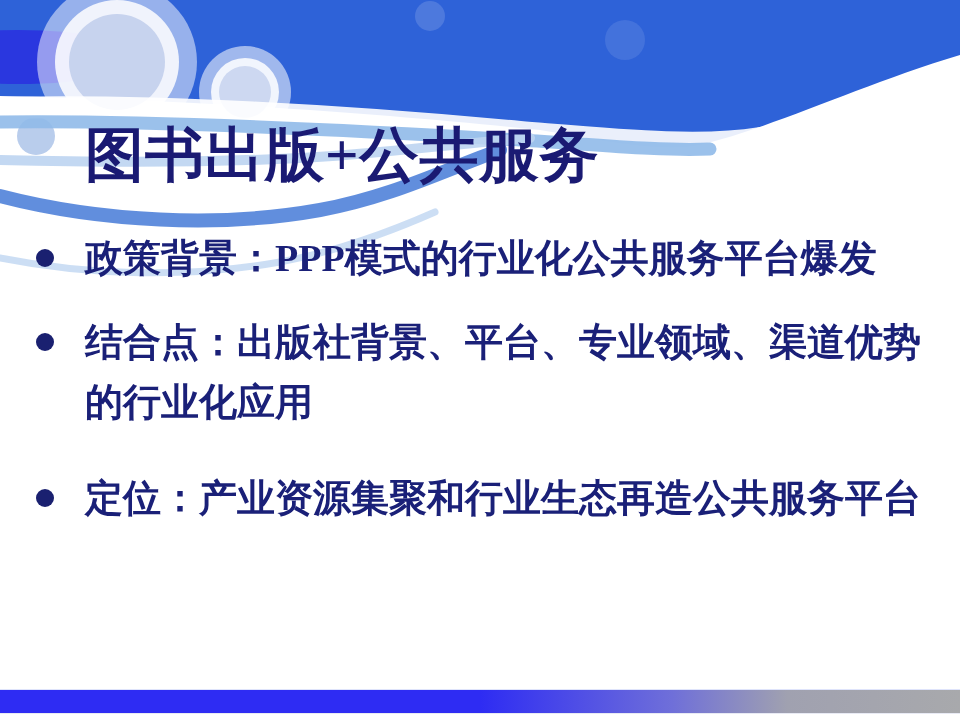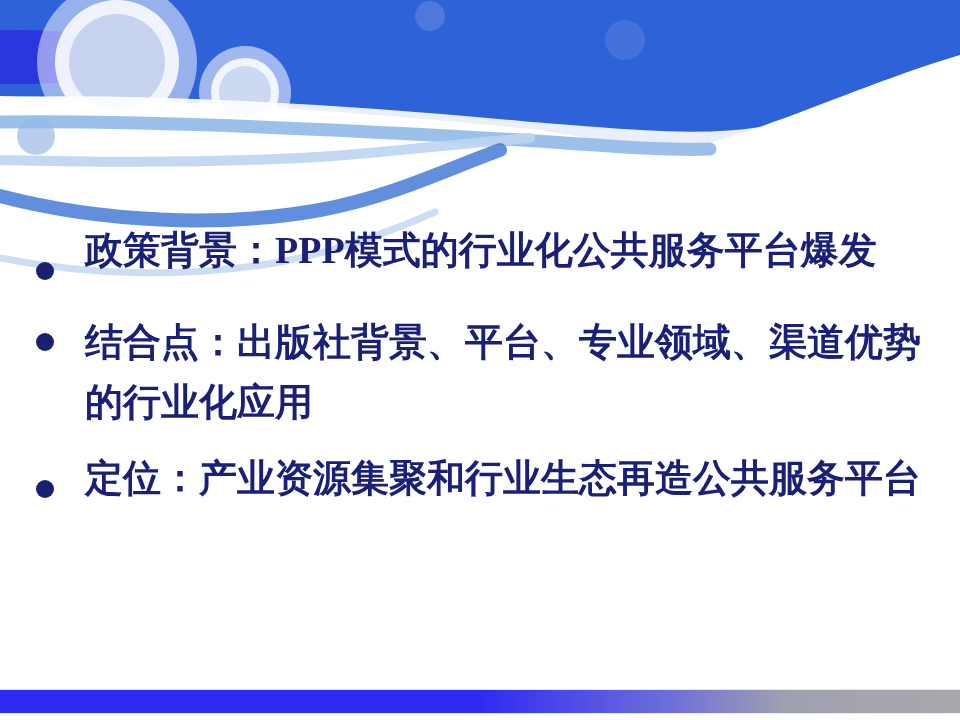--- a/index.html
+++ b/index.html
@@ -18,23 +18,23 @@
   .slide-title{
     position:absolute;left:85px;top:122px;z-index:2;
     font-size:59px;font-weight:bold;color:#1a1a73;
     letter-spacing:1px;white-space:nowrap;line-height:1.15;
     font-family:"Liberation Serif","DejaVu Serif",serif;
   }
   .bullet-item{
     position:absolute;left:36px;z-index:2;
     display:flex;align-items:flex-start;
   }
-  .bullet-item.b1{top:220px;align-items:flex-end;}
+  .bullet-item.b1{top:228px;}
   .bullet-item.b2{top:312px;justify-content:flex-end;}
-  .bullet-item.b3{top:448px;align-items:center;}
+  .bullet-item.b3{top:468px;}
   .bullet-dot{
     flex:0 0 auto;width:18px;height:18px;border-radius:50%;
     background:#1a2070;margin:21px 31px 0 0;
   }
   .bullet-text{
     font-size:38px;font-weight:bold;color:#1a2078;
     line-height:60px;
     font-family:"Liberation Serif","DejaVu Serif",serif;
   }
   .bullet-text .line{display:block;white-space:nowrap;}
@@ -75,20 +75,21 @@
 
     <g fill="none" stroke-linecap="round">
       <path d="M0,108 C150,104 350,116 520,132 C620,140 700,148 760,138" stroke="#ffffff" stroke-width="22" opacity="0.9"></path>
       <path d="M0,122 C150,120 350,130 520,140 C600,145 660,151 710,149" stroke="#90bae9" stroke-width="13" opacity="0.9"></path>
       <path d="M0,160 C120,163 260,164 380,152 C440,146 480,142 530,138" stroke="#bcd4f1" stroke-width="10" opacity="0.9"></path>
       <path d="M0,196 C100,222 220,228 320,210 C390,197 440,172 500,150" stroke="#3a72d4" stroke-width="14" opacity="0.8"></path>
       <path d="M0,258 C90,276 190,278 280,262 C335,252 385,234 435,212" stroke="#c3d8f2" stroke-width="7" opacity="0.85"></path>
     </g>
   </svg>
 
+  <div class="slide-title">图书出版+公共服务</div>
 
   <div class="bullet-item b1">
     <span class="bullet-dot"></span>
     <span class="bullet-text">
       <span class="line">政策背景：PPP模式的行业化公共服务平台爆发</span>
     </span>
   </div>
 
   <div class="bullet-item b2">
     <span class="bullet-dot"></span>

